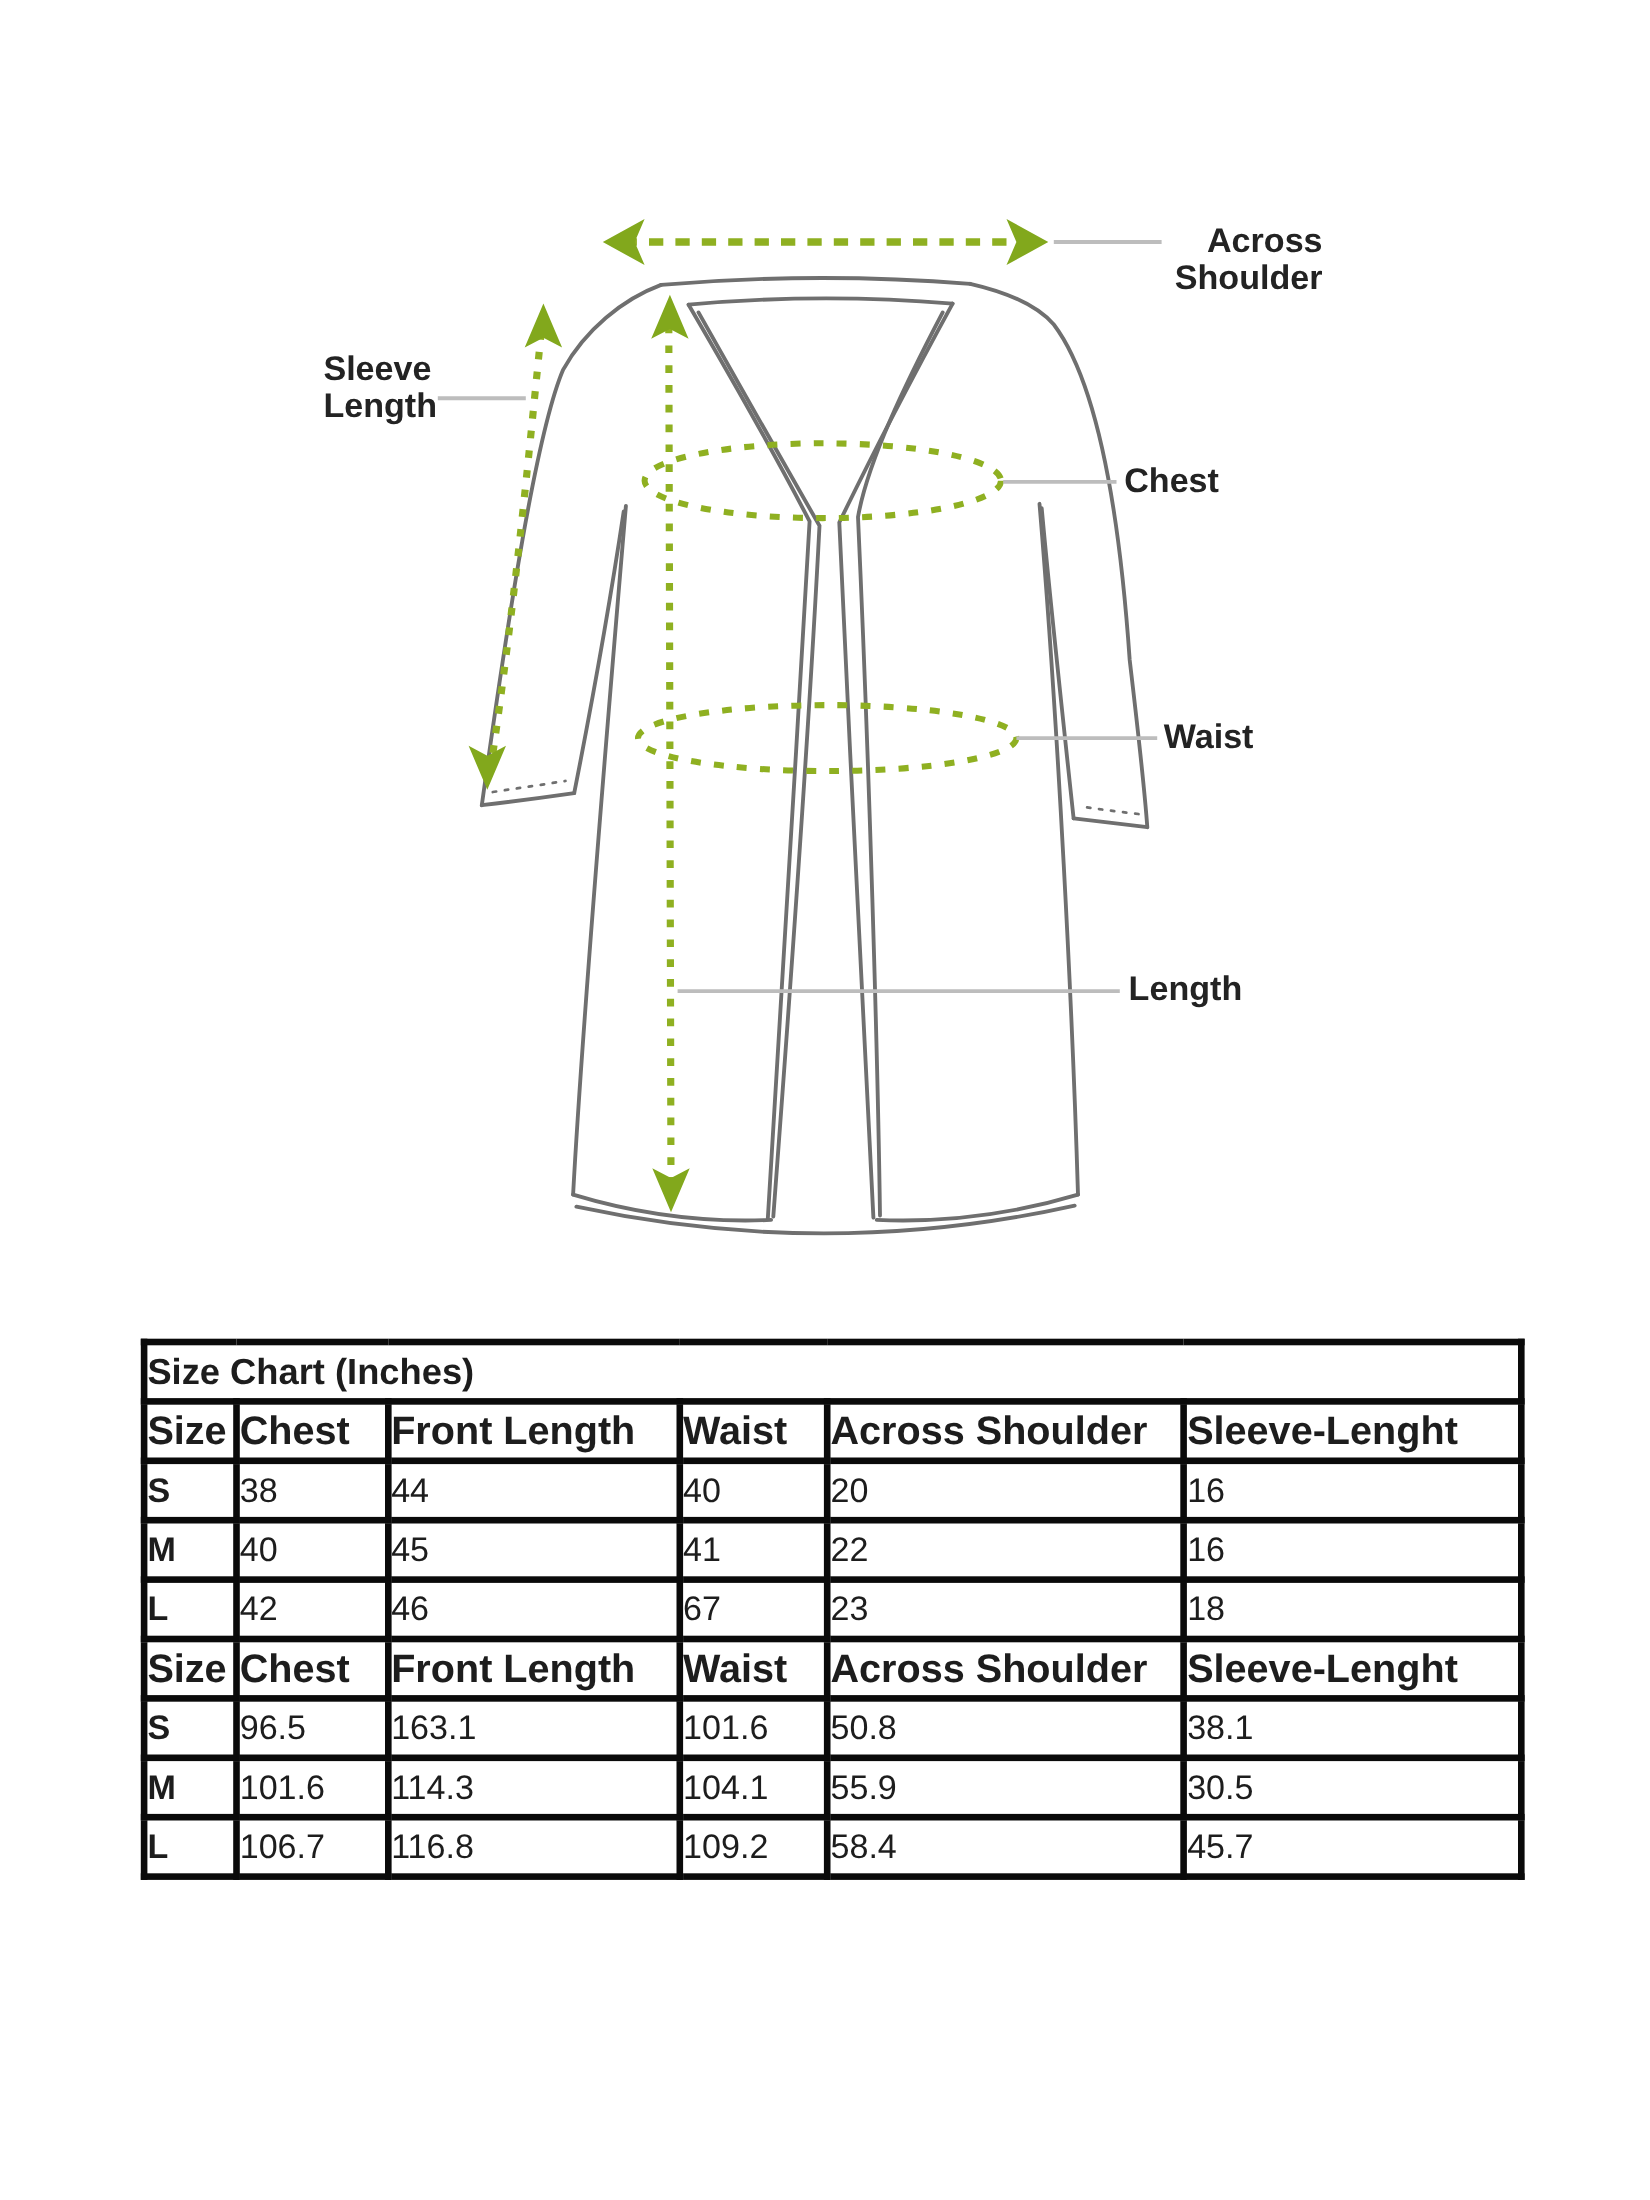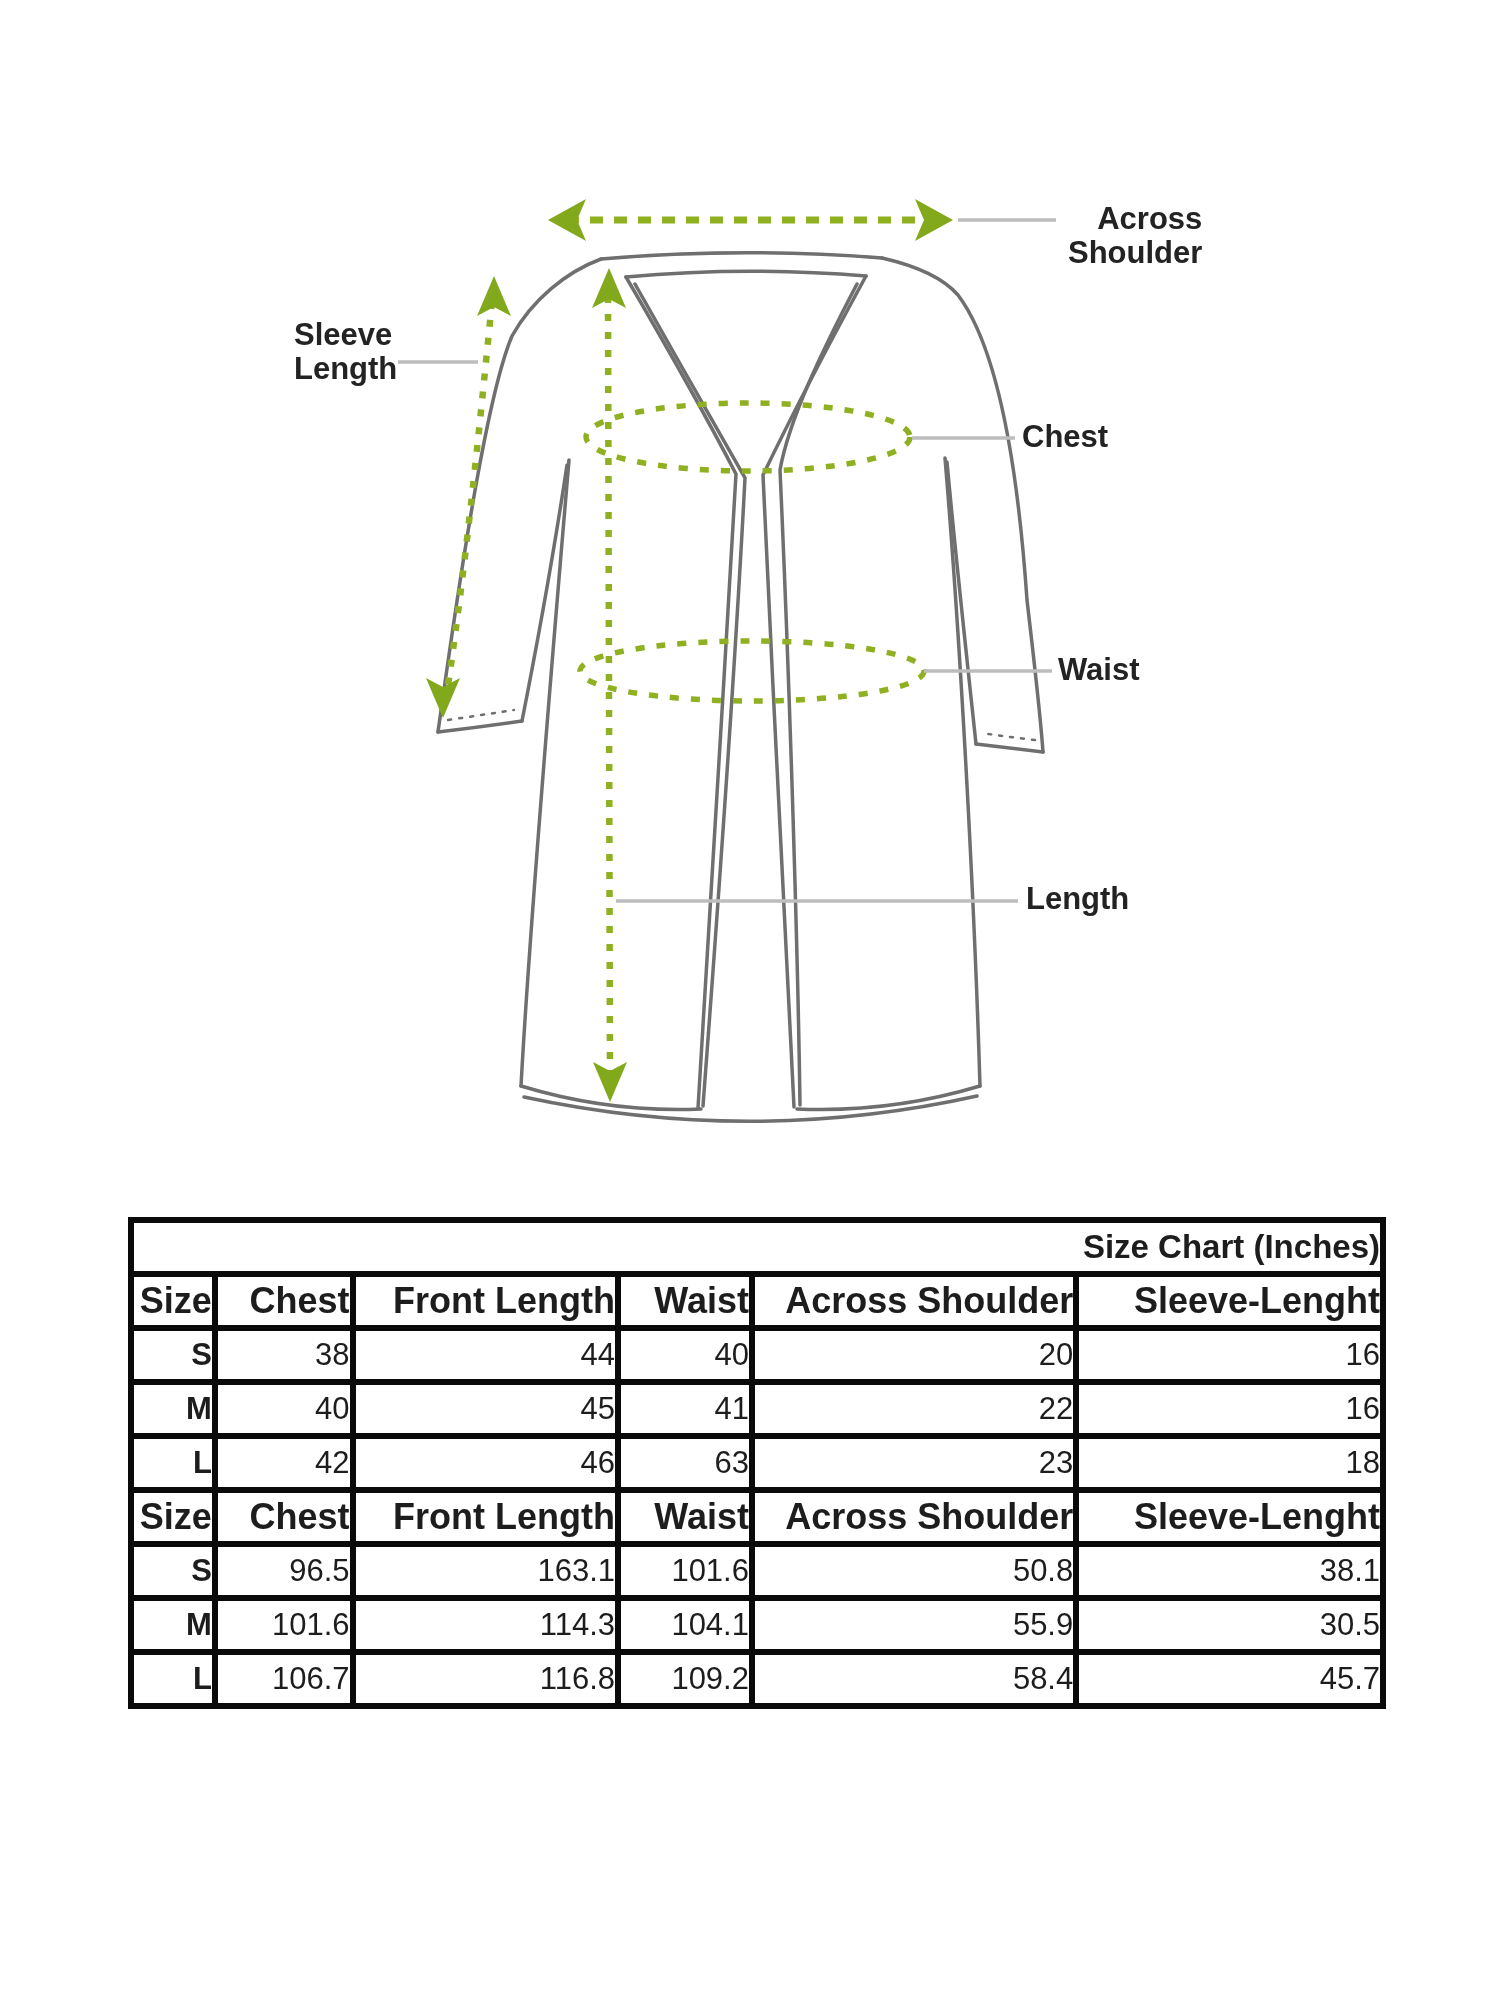--- a/index.html
+++ b/index.html
@@ -13,21 +13,21 @@
     position:absolute;font-weight:bold;font-size:31px;line-height:34px;
     color:#232323;letter-spacing:0px;white-space:nowrap;
   }
   
   .chart-wrap{position:absolute;left:128px;top:1217px;width:1258px;}
   table.size-chart{
     width:100%;border-collapse:collapse;table-layout:fixed;
     border:6px solid #0a0a0a;
   }
   table.size-chart td,table.size-chart th{
-    border:6px solid #0a0a0a;text-align:right;vertical-align:middle;
+    border:6px solid #0a0a0a;text-align:left;vertical-align:middle;
     padding:0;height:48px;overflow:hidden;white-space:nowrap;
   }
   .tbl-title{font-size:33px;font-weight:bold;height:46px;}
   .col-head{font-size:36px;font-weight:bold;}
   .size-cell{font-size:31px;font-weight:bold;}
   .val-cell{font-size:31px;font-weight:normal;}
 </style>
 </head>
 <body>
 
@@ -140,21 +140,21 @@
         <td class="val-cell">40</td>
         <td class="val-cell">45</td>
         <td class="val-cell">41</td>
         <td class="val-cell">22</td>
         <td class="val-cell">16</td>
       </tr>
       <tr>
         <td class="size-cell">L</td>
         <td class="val-cell">42</td>
         <td class="val-cell">46</td>
-        <td class="val-cell">63</td>
+        <td class="val-cell">67</td>
         <td class="val-cell">23</td>
         <td class="val-cell">18</td>
       </tr>
 
       <tr>
         <td class="col-head">Size</td>
         <td class="col-head">Chest</td>
         <td class="col-head">Front Length</td>
         <td class="col-head">Waist</td>
         <td class="col-head">Across Shoulder</td>

